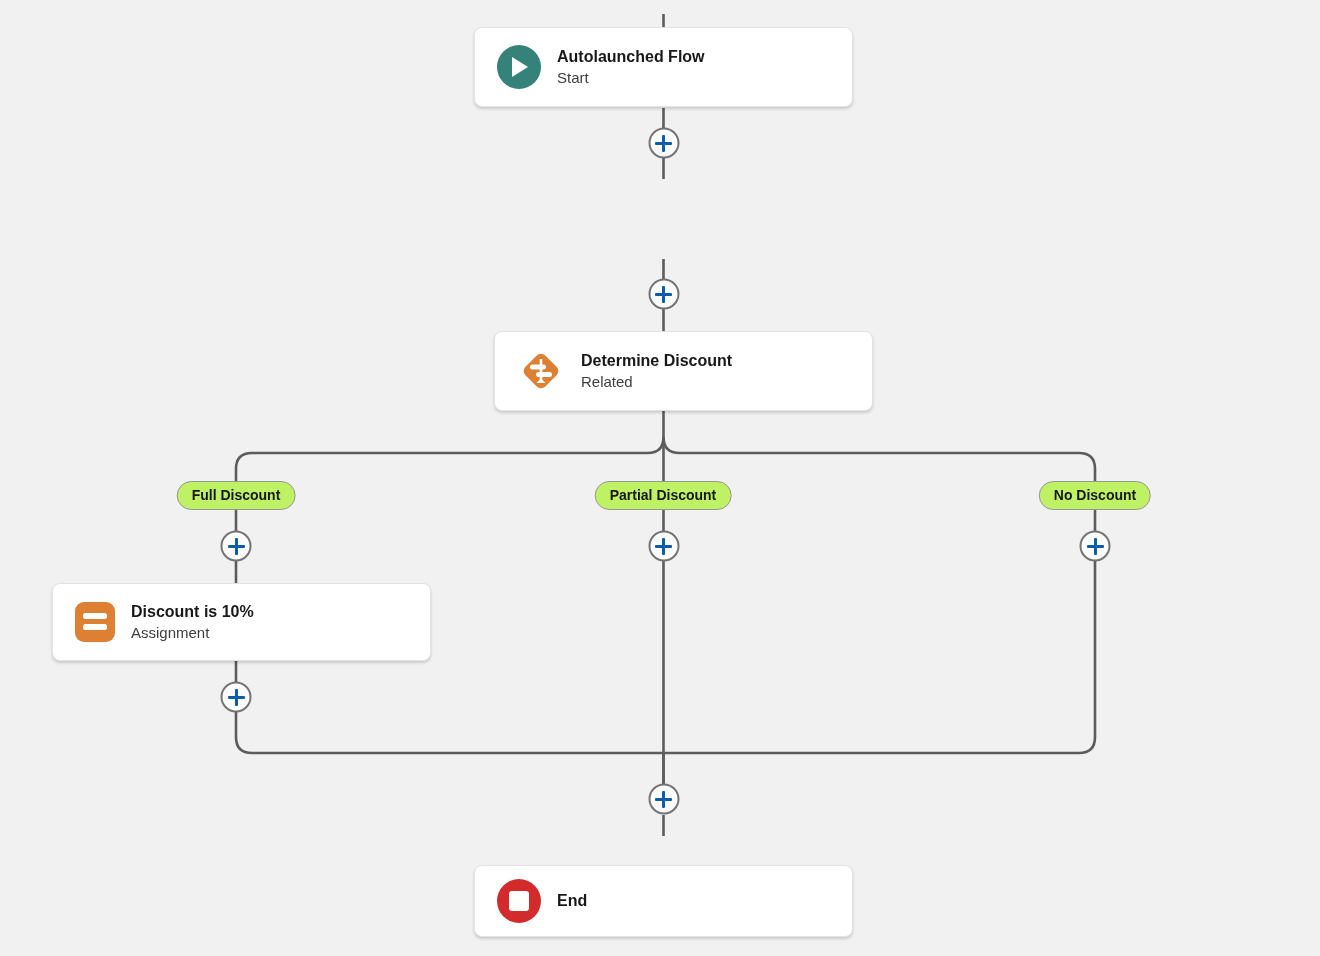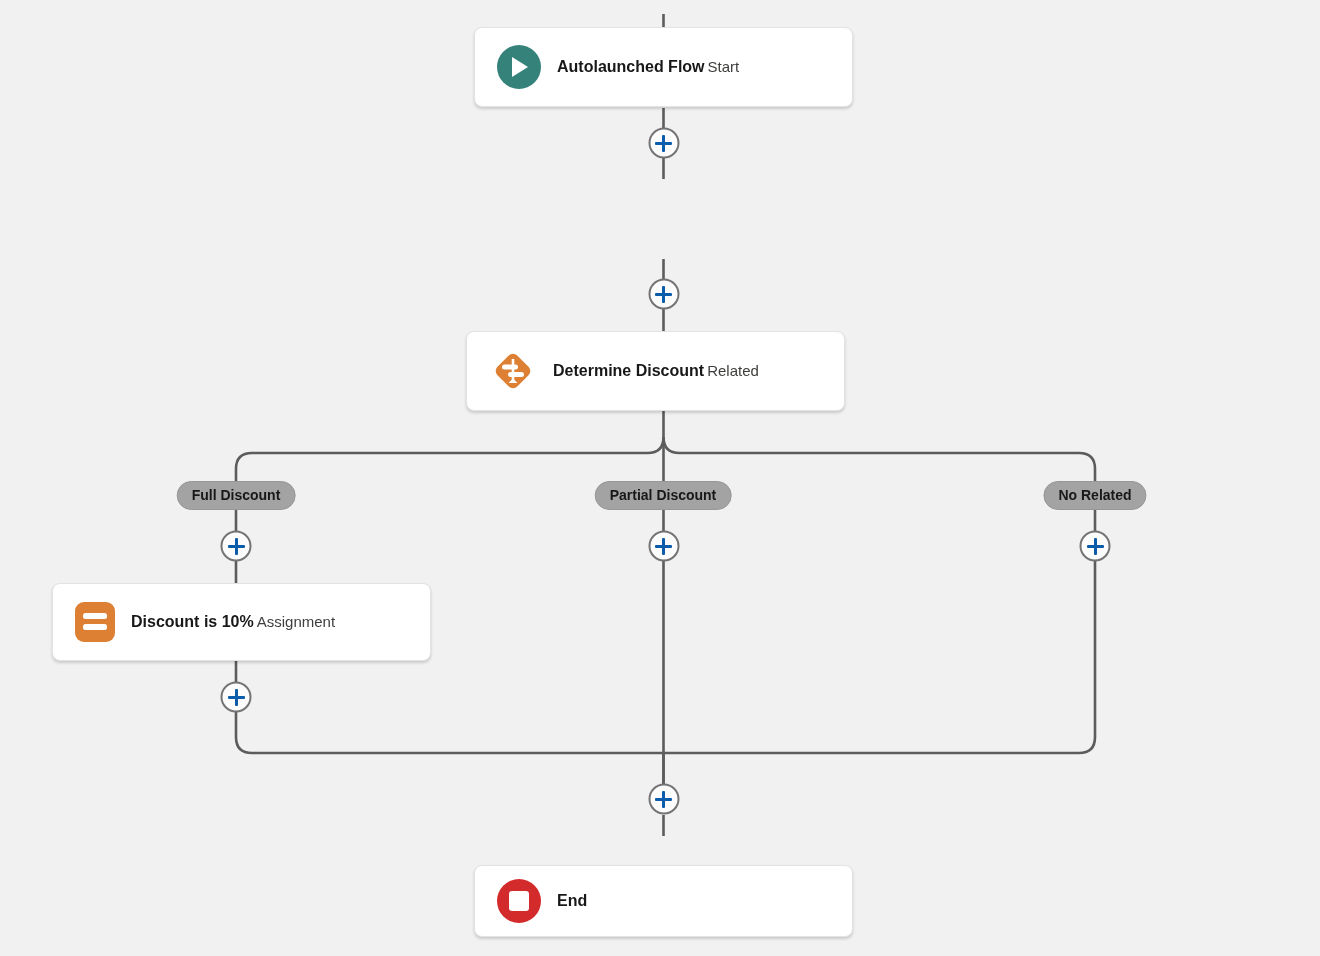--- a/index.html
+++ b/index.html
@@ -19,40 +19,40 @@
     position:absolute; z-index:3;
     width:379px; height:80px;
     background:#fff;
     border:1px solid #e4e3e2;
     border-radius:8px;
     box-shadow:0 2px 3px rgba(0,0,0,.16);
     display:flex; align-items:center;
     padding-left:22px; gap:16px;
     cursor:pointer;
   }
-  .card .txt { display:flex; flex-direction:row; gap:3px; }
+  .card .txt { display:flex; flex-direction:column; gap:3px; }
   .title { font-size:16px; font-weight:700; color:var(--card-title,#181818); }
   .subtitle { font-size:15px; font-weight:400; color:var(--card-subtitle,#3e3e3c); }
   .subtitle:empty { display:none; }
 
   
   .icon { flex:none; display:flex; align-items:center; justify-content:center; }
   .icon.circle  { width:44px; height:44px; border-radius:50%; }
   .icon.rsquare { width:40px; height:40px; border-radius:9px; }
   .icon.play   { background:var(--start-teal,#35827a); }
   .icon.lookup { background:var(--get-records-pink,#e75b86); }
   .icon.assign { background:var(--assignment-orange,#dd8033); }
   .icon.stop   { background:var(--end-red,#d32b2b); }
   .icon.diamond { width:48px; height:48px; }
 
   
   .pill {
     position:absolute; z-index:3; transform:translateX(-50%);
     height:29px; line-height:27px; padding:0 14px;
-    background:#a3a3a3; border:1px solid #979797; border-radius:15px;
+    background:#bef264; border:1px solid #979797; border-radius:15px;
     font-size:14px; font-weight:700; color:var(--card-title,#181818);
     white-space:nowrap;
   }
 
   
   .plus {
     position:absolute; z-index:4; transform:translate(-50%,-50%);
     width:31px; height:31px; border-radius:50%;
     background:#fcfcfc; border:2px solid var(--plus-border,#747474);
     cursor:pointer; padding:0;
@@ -104,21 +104,21 @@
           <polygon points="3,1 19,11 3,21" fill="#fff"></polygon>
         </svg>
     </span>
     <div class="txt">
       <div class="title">Autolaunched Flow</div>
       <div class="subtitle">Start</div>
     </div>
   </div>
 
 
-  <div class="card" style="left:466px; top:331px;text-align:right;">
+  <div class="card" style="left:494px; top:331px;">
     <span class="icon diamond">
       <svg width="48" height="48" viewBox="0 0 48 48">
         <rect x="10" y="10" width="28" height="28" rx="6" fill="var(--decision-orange,#dd8033)" transform="rotate(45 24 24)"></rect>
         <rect x="22.7" y="12" width="2.6" height="22" fill="#fff"></rect>
         <rect x="13" y="17.5" width="16" height="5" rx="2.5" fill="#fff"></rect>
         <rect x="19" y="25" width="16" height="5" rx="2.5" fill="#fff"></rect>
         <polygon points="24,31.5 28.5,36 19.5,36" fill="#fff"></polygon>
       </svg>
     </span>
     <div class="txt">
@@ -147,21 +147,21 @@
         </svg>
     </span>
     <div class="txt">
       <div class="title">End</div>
 
     </div>
   </div>
 
   <div class="pill" style="left:236px; top:481px;">Full Discount</div>
   <div class="pill" style="left:663px; top:481px;text-align:center;">Partial Discount</div>
-  <div class="pill" style="left:1095px; top:481px;">No Related</div>
+  <div class="pill" style="left:1095px; top:481px;">No Discount</div>
 
   <button class="plus" style="left:663.5px; top:143px;"></button>
   <button class="plus" style="left:663.5px; top:294px;"></button>
   <button class="plus" style="left:236px;   top:546px;"></button>
   <button class="plus" style="left:663.5px; top:546px;"></button>
   <button class="plus" style="left:1095px;  top:546px;"></button>
   <button class="plus" style="left:236px;   top:697px;"></button>
   <button class="plus" style="left:663.5px; top:799px;"></button>
 
 </div>

